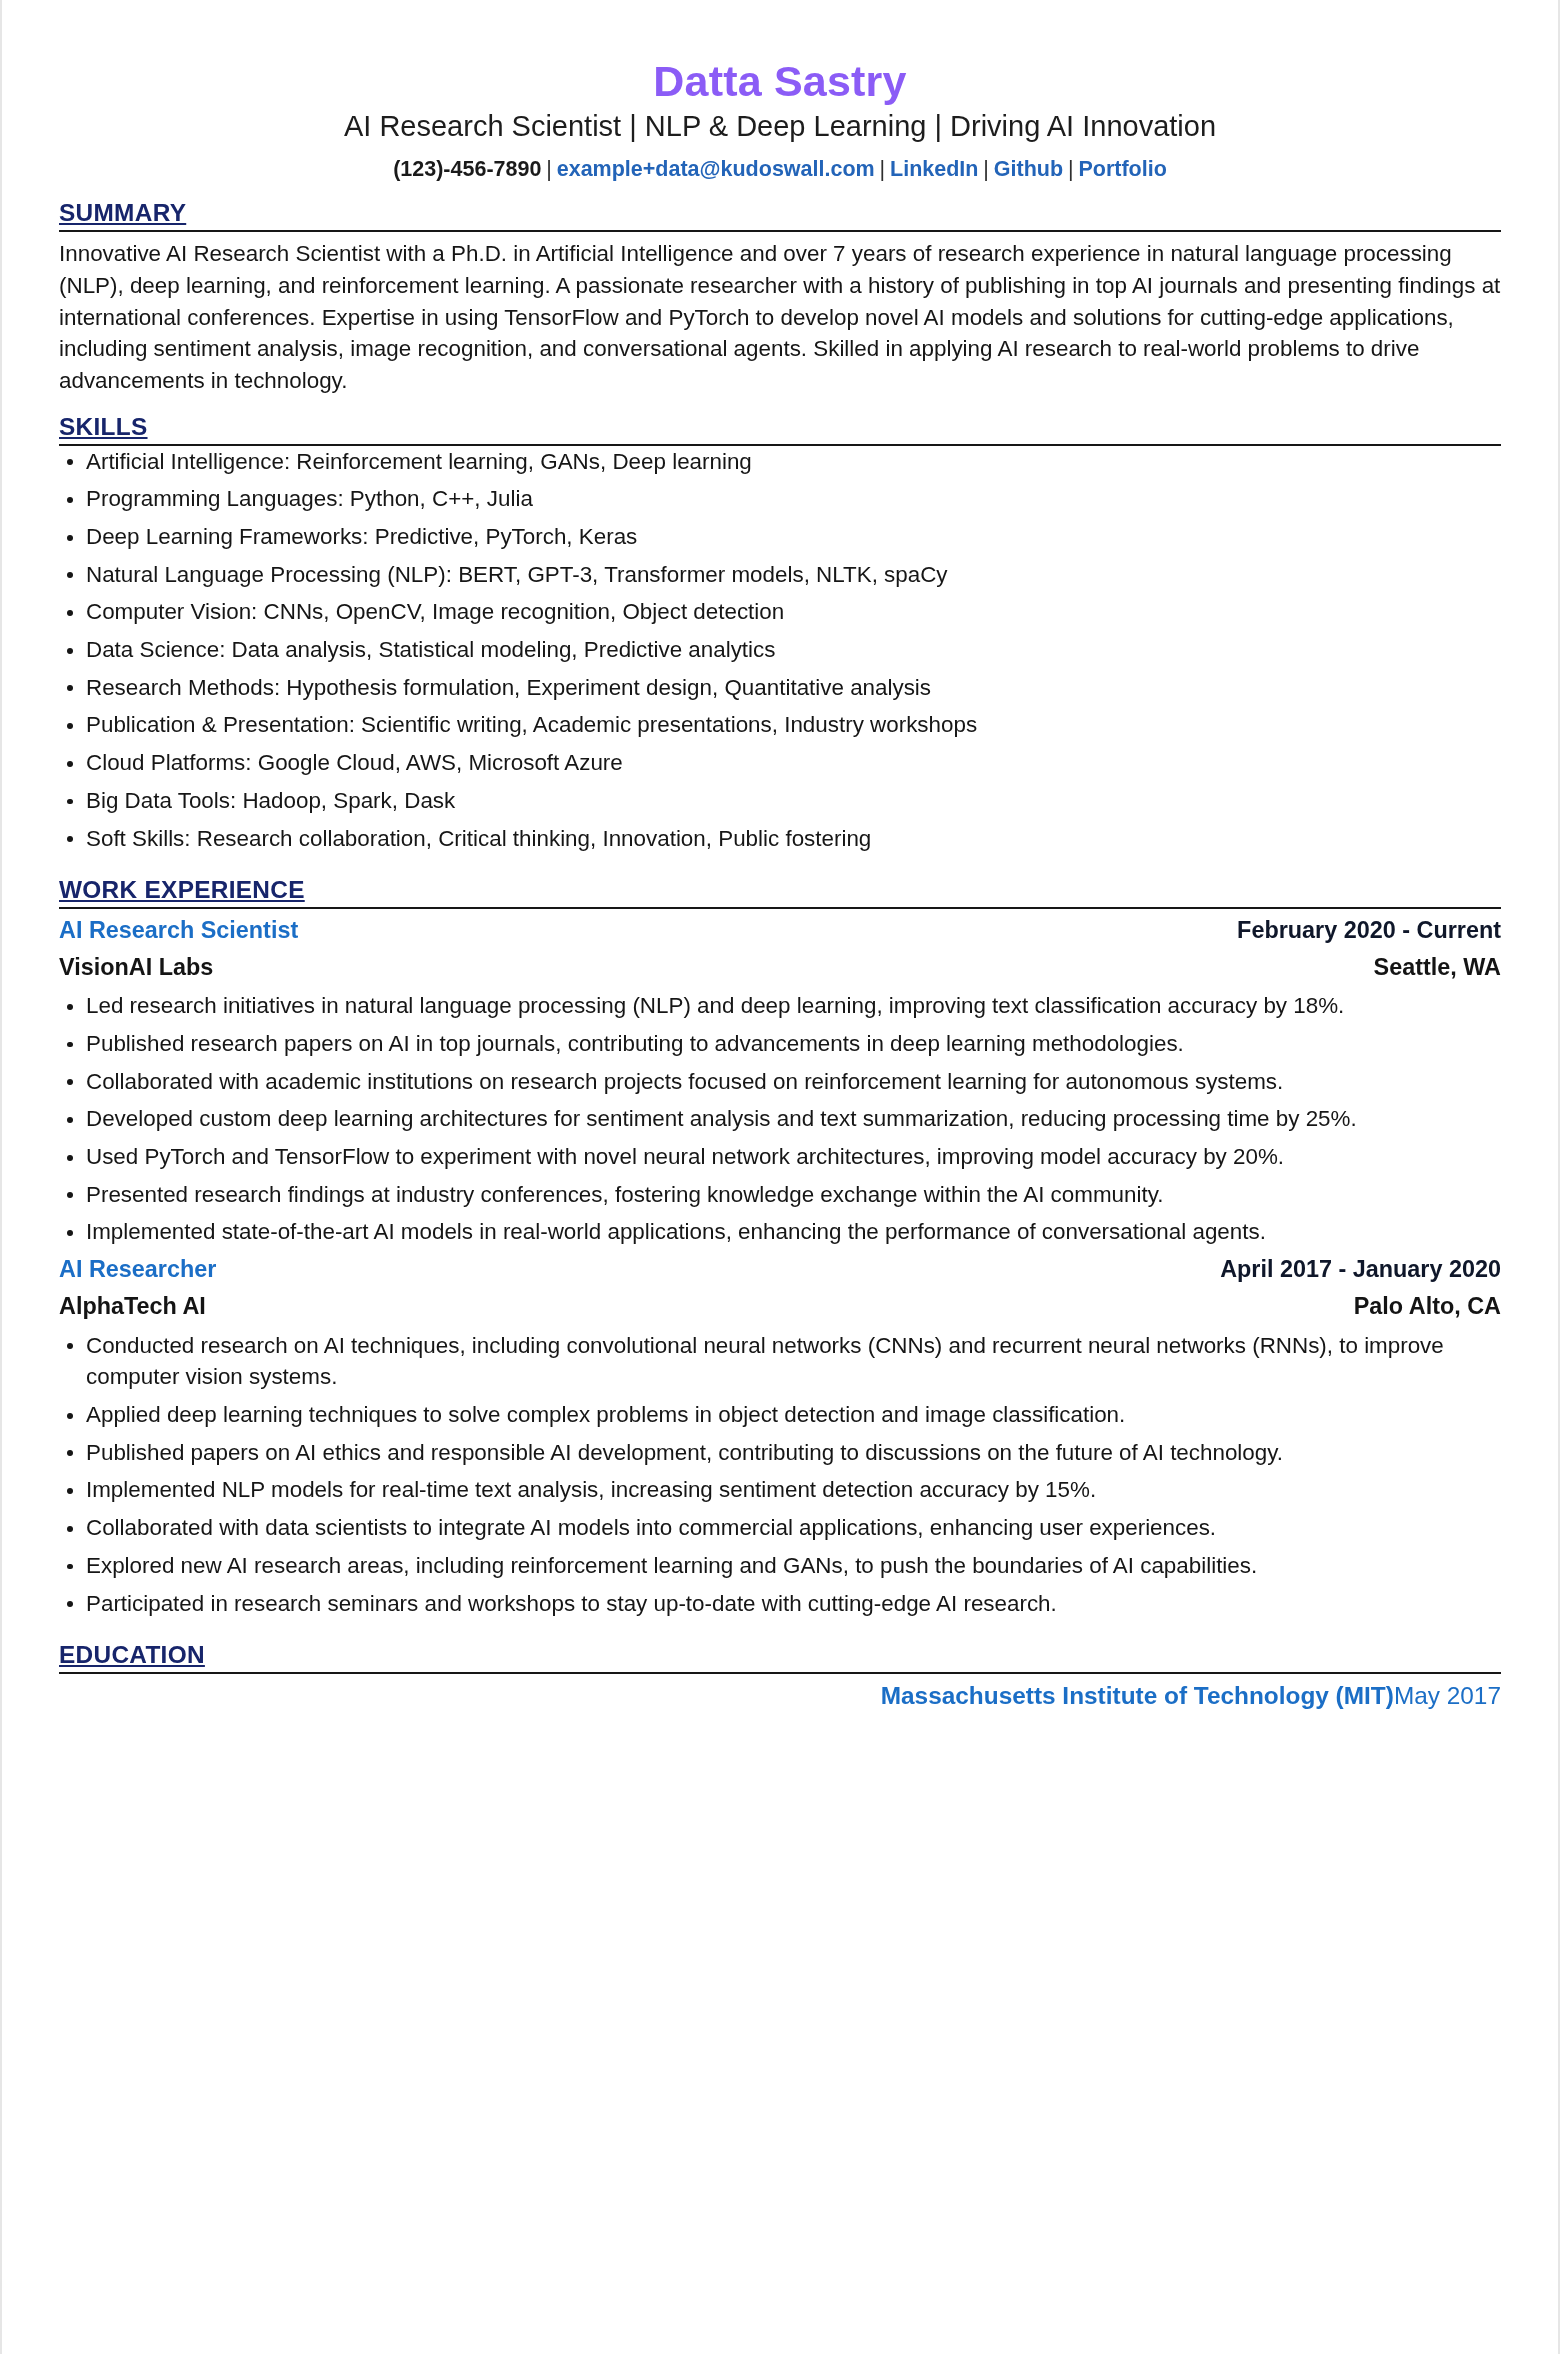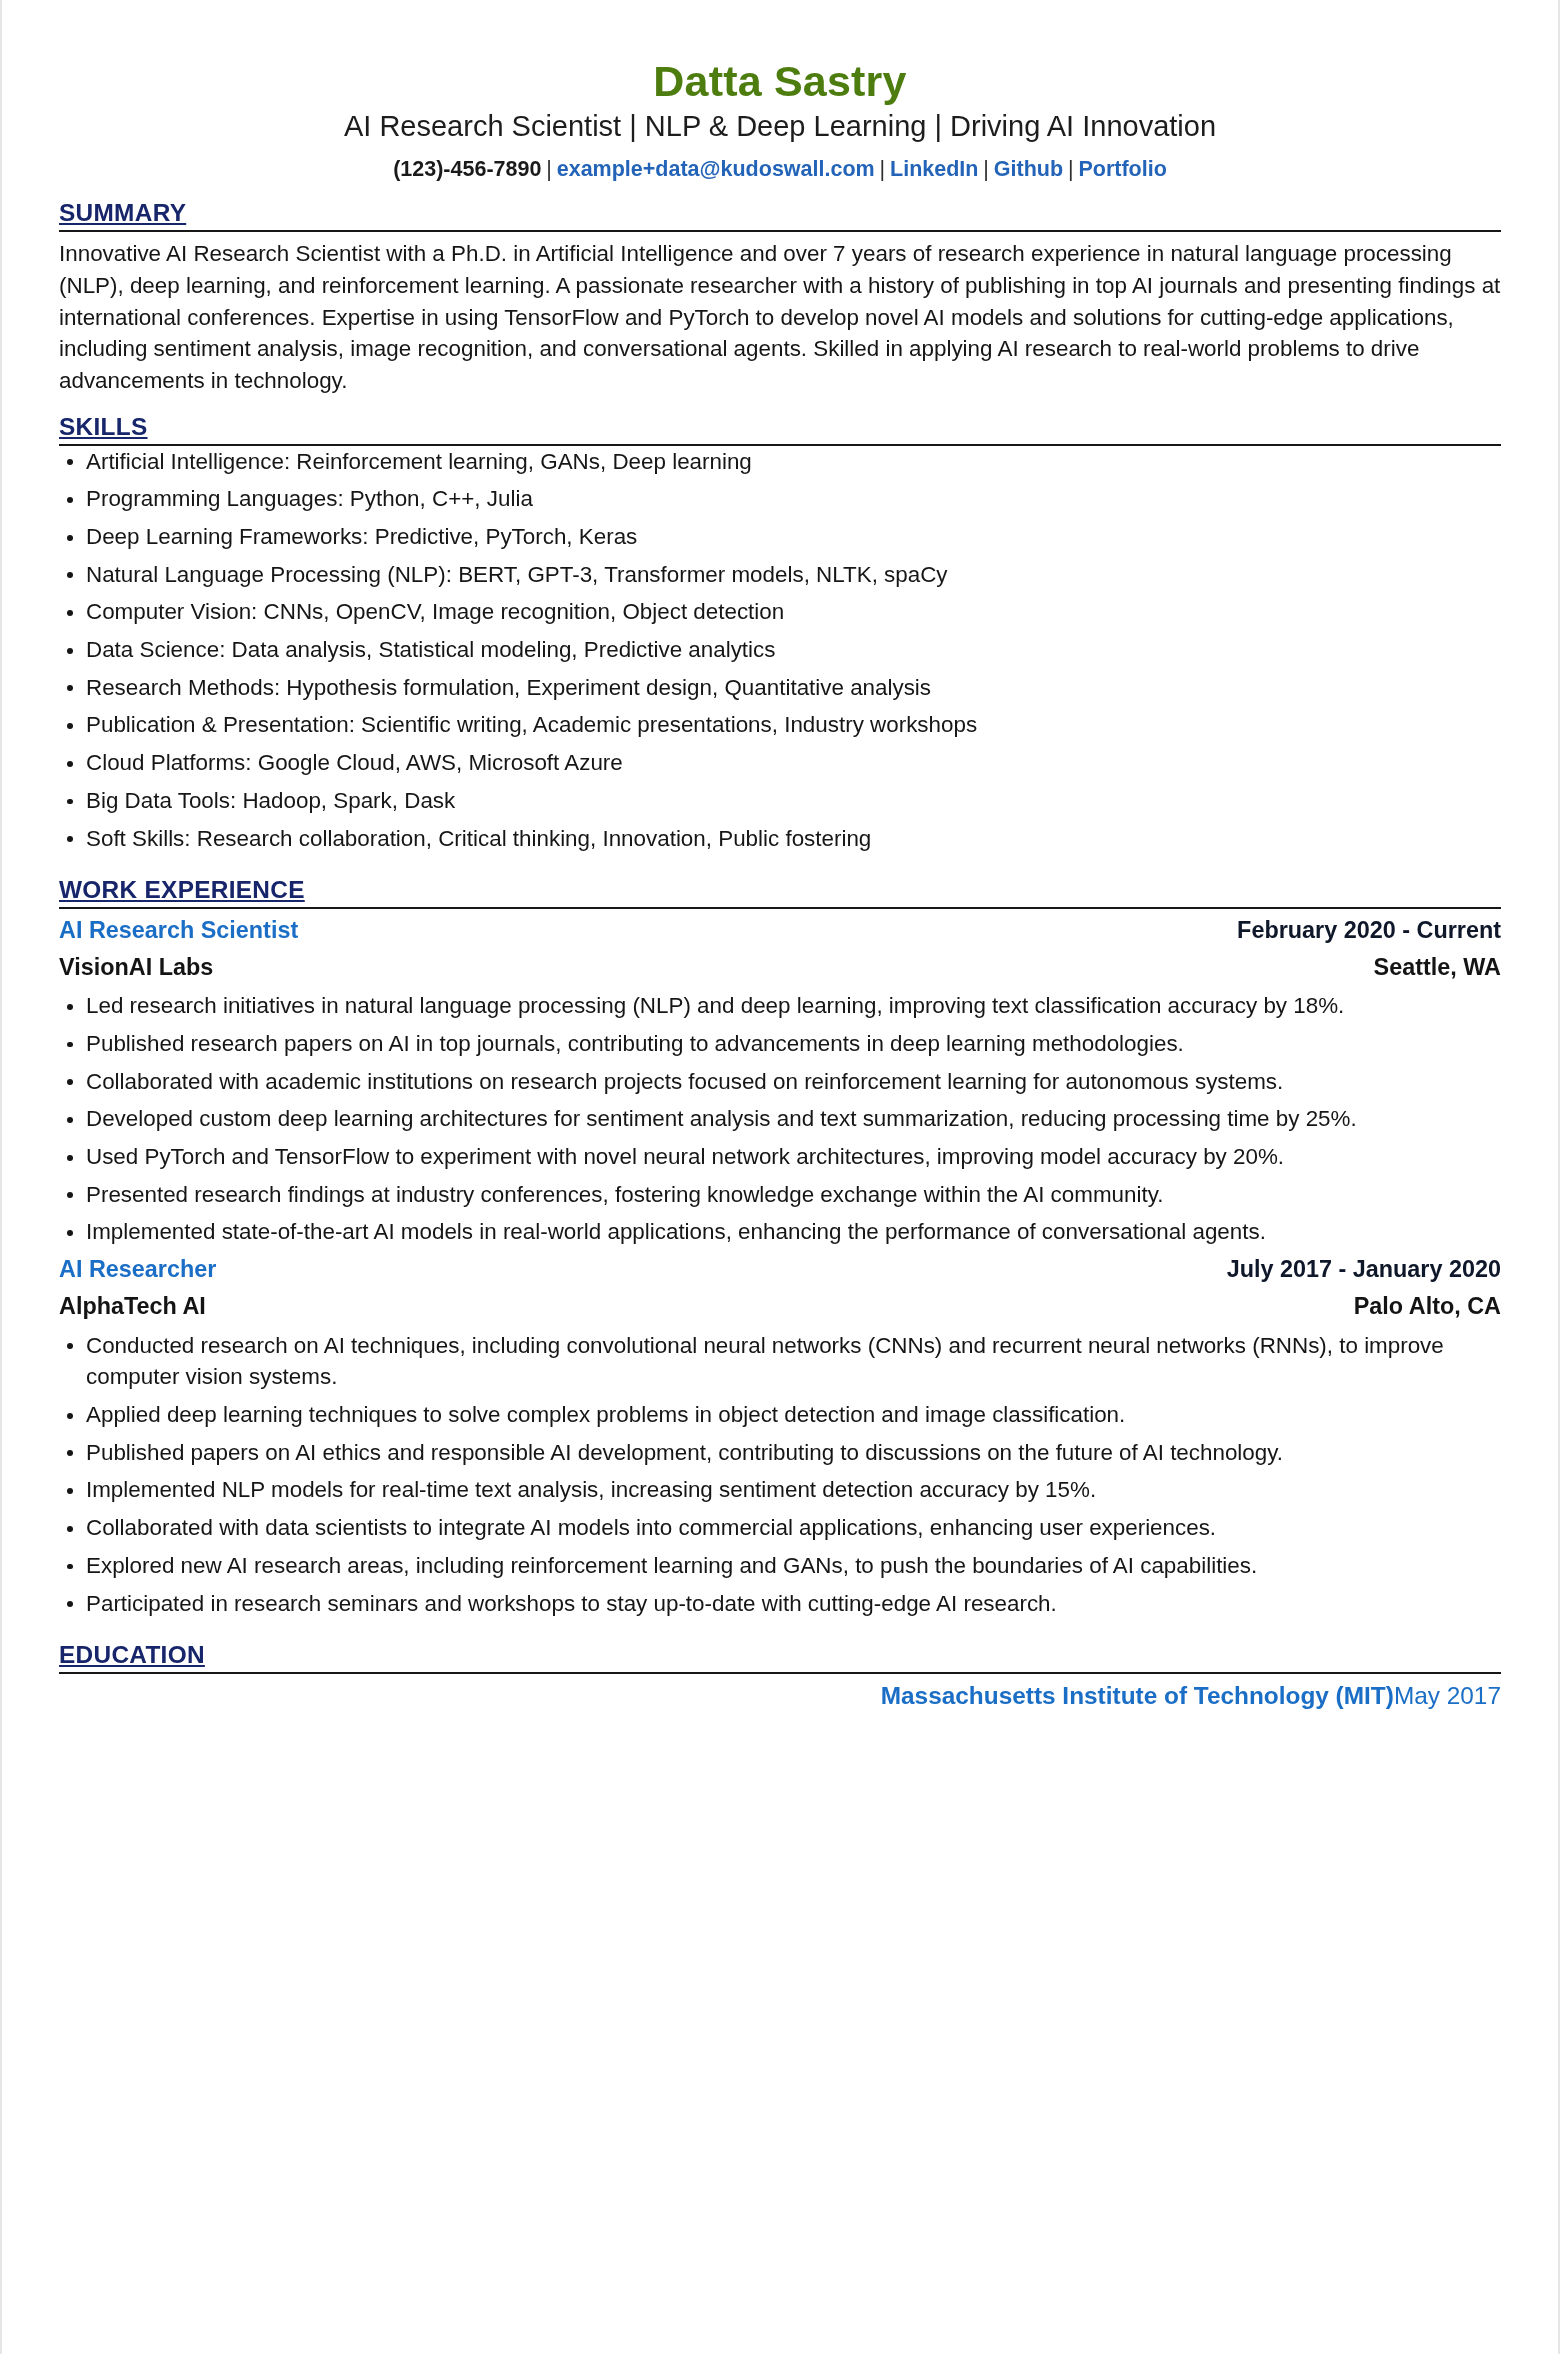--- a/index.html
+++ b/index.html
@@ -27,21 +27,21 @@
   }
 
   
   .header {
     text-align: center;
     padding-top: 57px;
   }
   .name {
     font-size: 43px;
     font-weight: bold;
-    color: #4d7c0f;
+    color: #8b5cf6;
     letter-spacing: 0.2px;
     line-height: 1.12;
     margin: 0 0 3.9px 0;
   }
   .headline {
     font-size: 29px;
     font-weight: normal;
     color: #1d1d1d;
     line-height: 1.2;
     margin: 0 0 11.7px 0;
@@ -253,21 +253,21 @@
         <li>Developed custom deep learning architectures for sentiment analysis and text summarization, reducing processing time by 25%.</li>
         <li>Used PyTorch and TensorFlow to experiment with novel neural network architectures, improving model accuracy by 20%.</li>
         <li>Presented research findings at industry conferences, fostering knowledge exchange within the AI community.</li>
         <li>Implemented state-of-the-art AI models in real-world applications, enhancing the performance of conversational agents.</li>
       </ul>
     </div>
 
     <div class="entry">
       <div class="entry-row">
         <span class="job-title">AI Researcher</span>
-        <span class="job-dates">July 2017 - January 2020</span>
+        <span class="job-dates">April 2017 - January 2020</span>
       </div>
       <div class="entry-row">
         <span class="company">AlphaTech AI</span>
         <span class="location">Palo Alto, CA</span>
       </div>
       <ul class="bullets job-bullets">
         <li>Conducted research on AI techniques, including convolutional neural networks (CNNs) and recurrent neural networks (RNNs), to improve computer vision systems.</li>
         <li>Applied deep learning techniques to solve complex problems in object detection and image classification.</li>
         <li>Published papers on AI ethics and responsible AI development, contributing to discussions on the future of AI technology.</li>
         <li>Implemented NLP models for real-time text analysis, increasing sentiment detection accuracy by 15%.</li>

